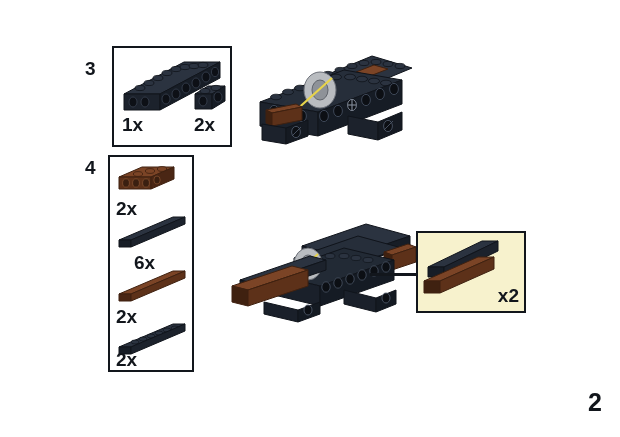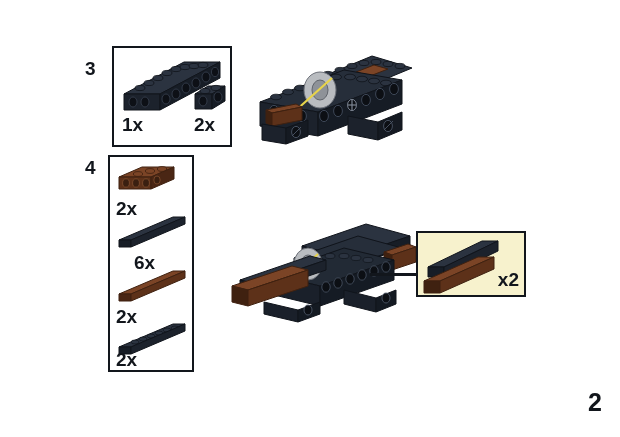--- a/index.html
+++ b/index.html
@@ -60,21 +60,21 @@
     font-size: 19px;
     font-weight: bold;
     color: #12161c;
     line-height: 1;
   }
 
   
   #callout-box {
     position: absolute;
     left: 416px; top: 231px;
-    width: 110px; height: 66px;
+    width: 110px; height: 82px;
     background: #f7f2cd;
     border: 2.5px solid #12161c;
     box-sizing: border-box;
   }
   #callout-qty {
     position: absolute;
     right: 5px;
     bottom: 6px;
     font-size: 19px;
     font-weight: bold;

